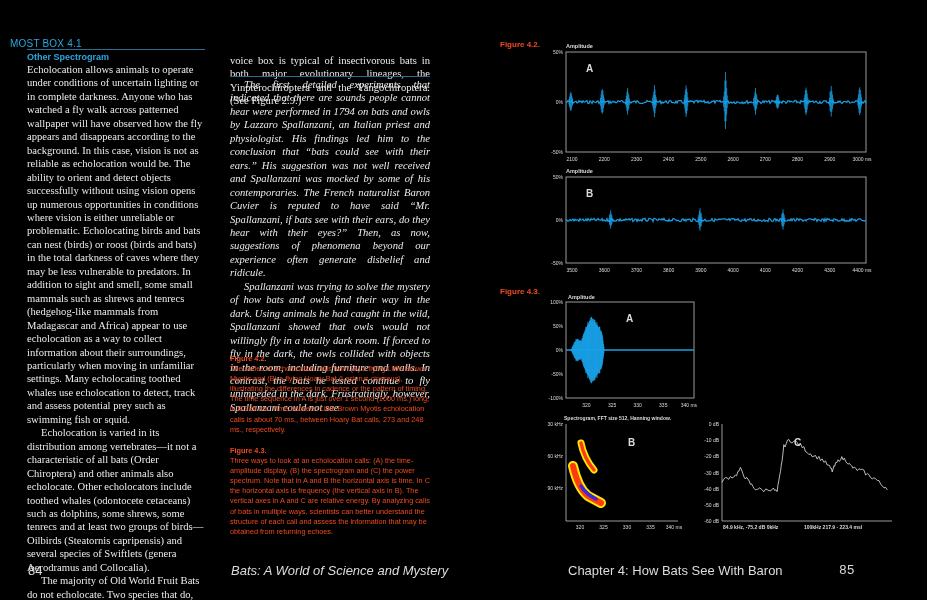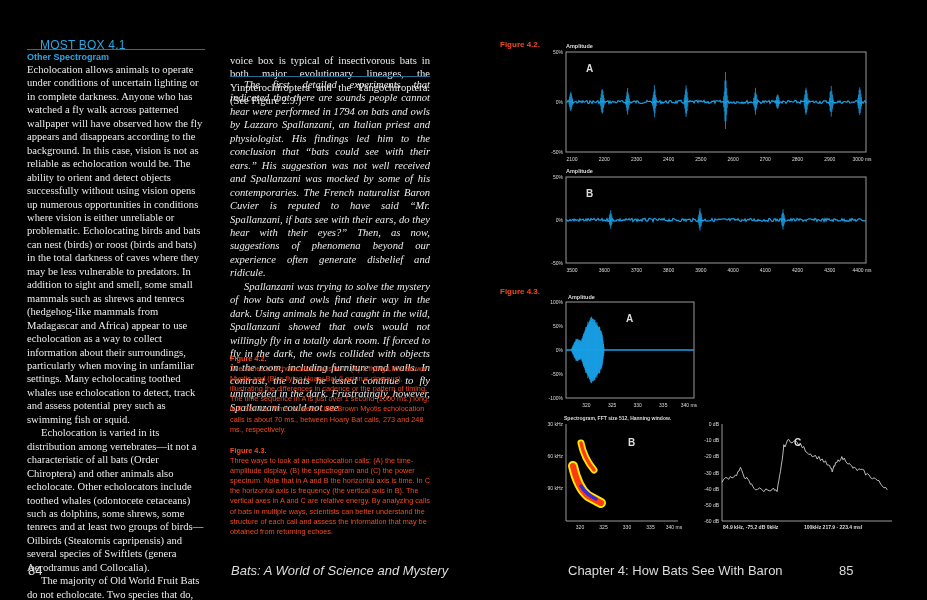--- a/index.html
+++ b/index.html
@@ -1,20 +1,20 @@
 <!DOCTYPE html>
 <html><head>
 <meta charset="utf-8">
 <style>
   html,body{margin:0;padding:0;background:#000;}
   body{width:927px;height:600px;position:relative;overflow:hidden;color:#e8e8e8;font-family:"Liberation Serif",serif;}
   .abs{position:absolute;}
   .serif{font-family:"Liberation Serif",serif;font-size:10.6px;line-height:13.45px;color:#ececec;}
   .sans{font-family:"Liberation Sans",sans-serif;}
-  #box-head{left:40px;top:38px;width:178px;font-size:12px;color:#2aa6e0;letter-spacing:0.2px;}
+  #box-head{left:10px;top:38px;width:178px;font-size:10px;color:#2aa6e0;letter-spacing:0.2px;}
   #box-rule{left:27px;top:49px;width:178px;height:1px;background:#2a6f93;}
   #box-sub{left:27px;top:52px;font-size:9px;font-weight:bold;color:#2aa6e0;}
   #left-col{left:27px;top:63px;width:178px;}
   #mid-col{left:230px;top:54px;width:200px;text-align:justify;}
   #mid-rule{left:230px;top:76px;width:200px;height:1px;background:#2a6f93;}
   #mid-body{left:230px;top:78px;width:200px;text-align:justify;font-style:italic;}
   p{margin:0;}
   .indent{text-indent:14px;}
   .cap{color:#f04a1e;font-family:"Liberation Sans",sans-serif;font-size:7.3px;line-height:10.1px;width:200px;}
   .cap .t{font-weight:bold;}
@@ -351,13 +351,13 @@
     <text x="719" y="474.5" font-size="5" text-anchor="end" font-weight="normal">-30 dB</text>
     <text x="719" y="490.6666666666667" font-size="5" text-anchor="end" font-weight="normal">-40 dB</text>
     <text x="719" y="506.8333333333333" font-size="5" text-anchor="end" font-weight="normal">-50 dB</text>
     <text x="719" y="523" font-size="5" text-anchor="end" font-weight="normal">-60 dB</text>
     <text x="723" y="529" font-size="5" text-anchor="start" font-weight="bold">84.9 kHz, -75.2 dB 0kHz</text>
     <text x="804" y="529" font-size="5" text-anchor="start" font-weight="bold">100kHz 217.9 - 223.4 msl</text>
     <text x="794" y="446" font-size="10" text-anchor="start" font-weight="bold">C</text>
   </svg>
 
 <div class="abs footer" style="left:568px;">Chapter 4: How Bats See With Baron</div>
-<div class="abs footer" style="left:839px;">85</div>
+<div class="abs footer" style="left:839px;font-family:Liberation Mono, monospace;">85</div>
 
 </body></html>

